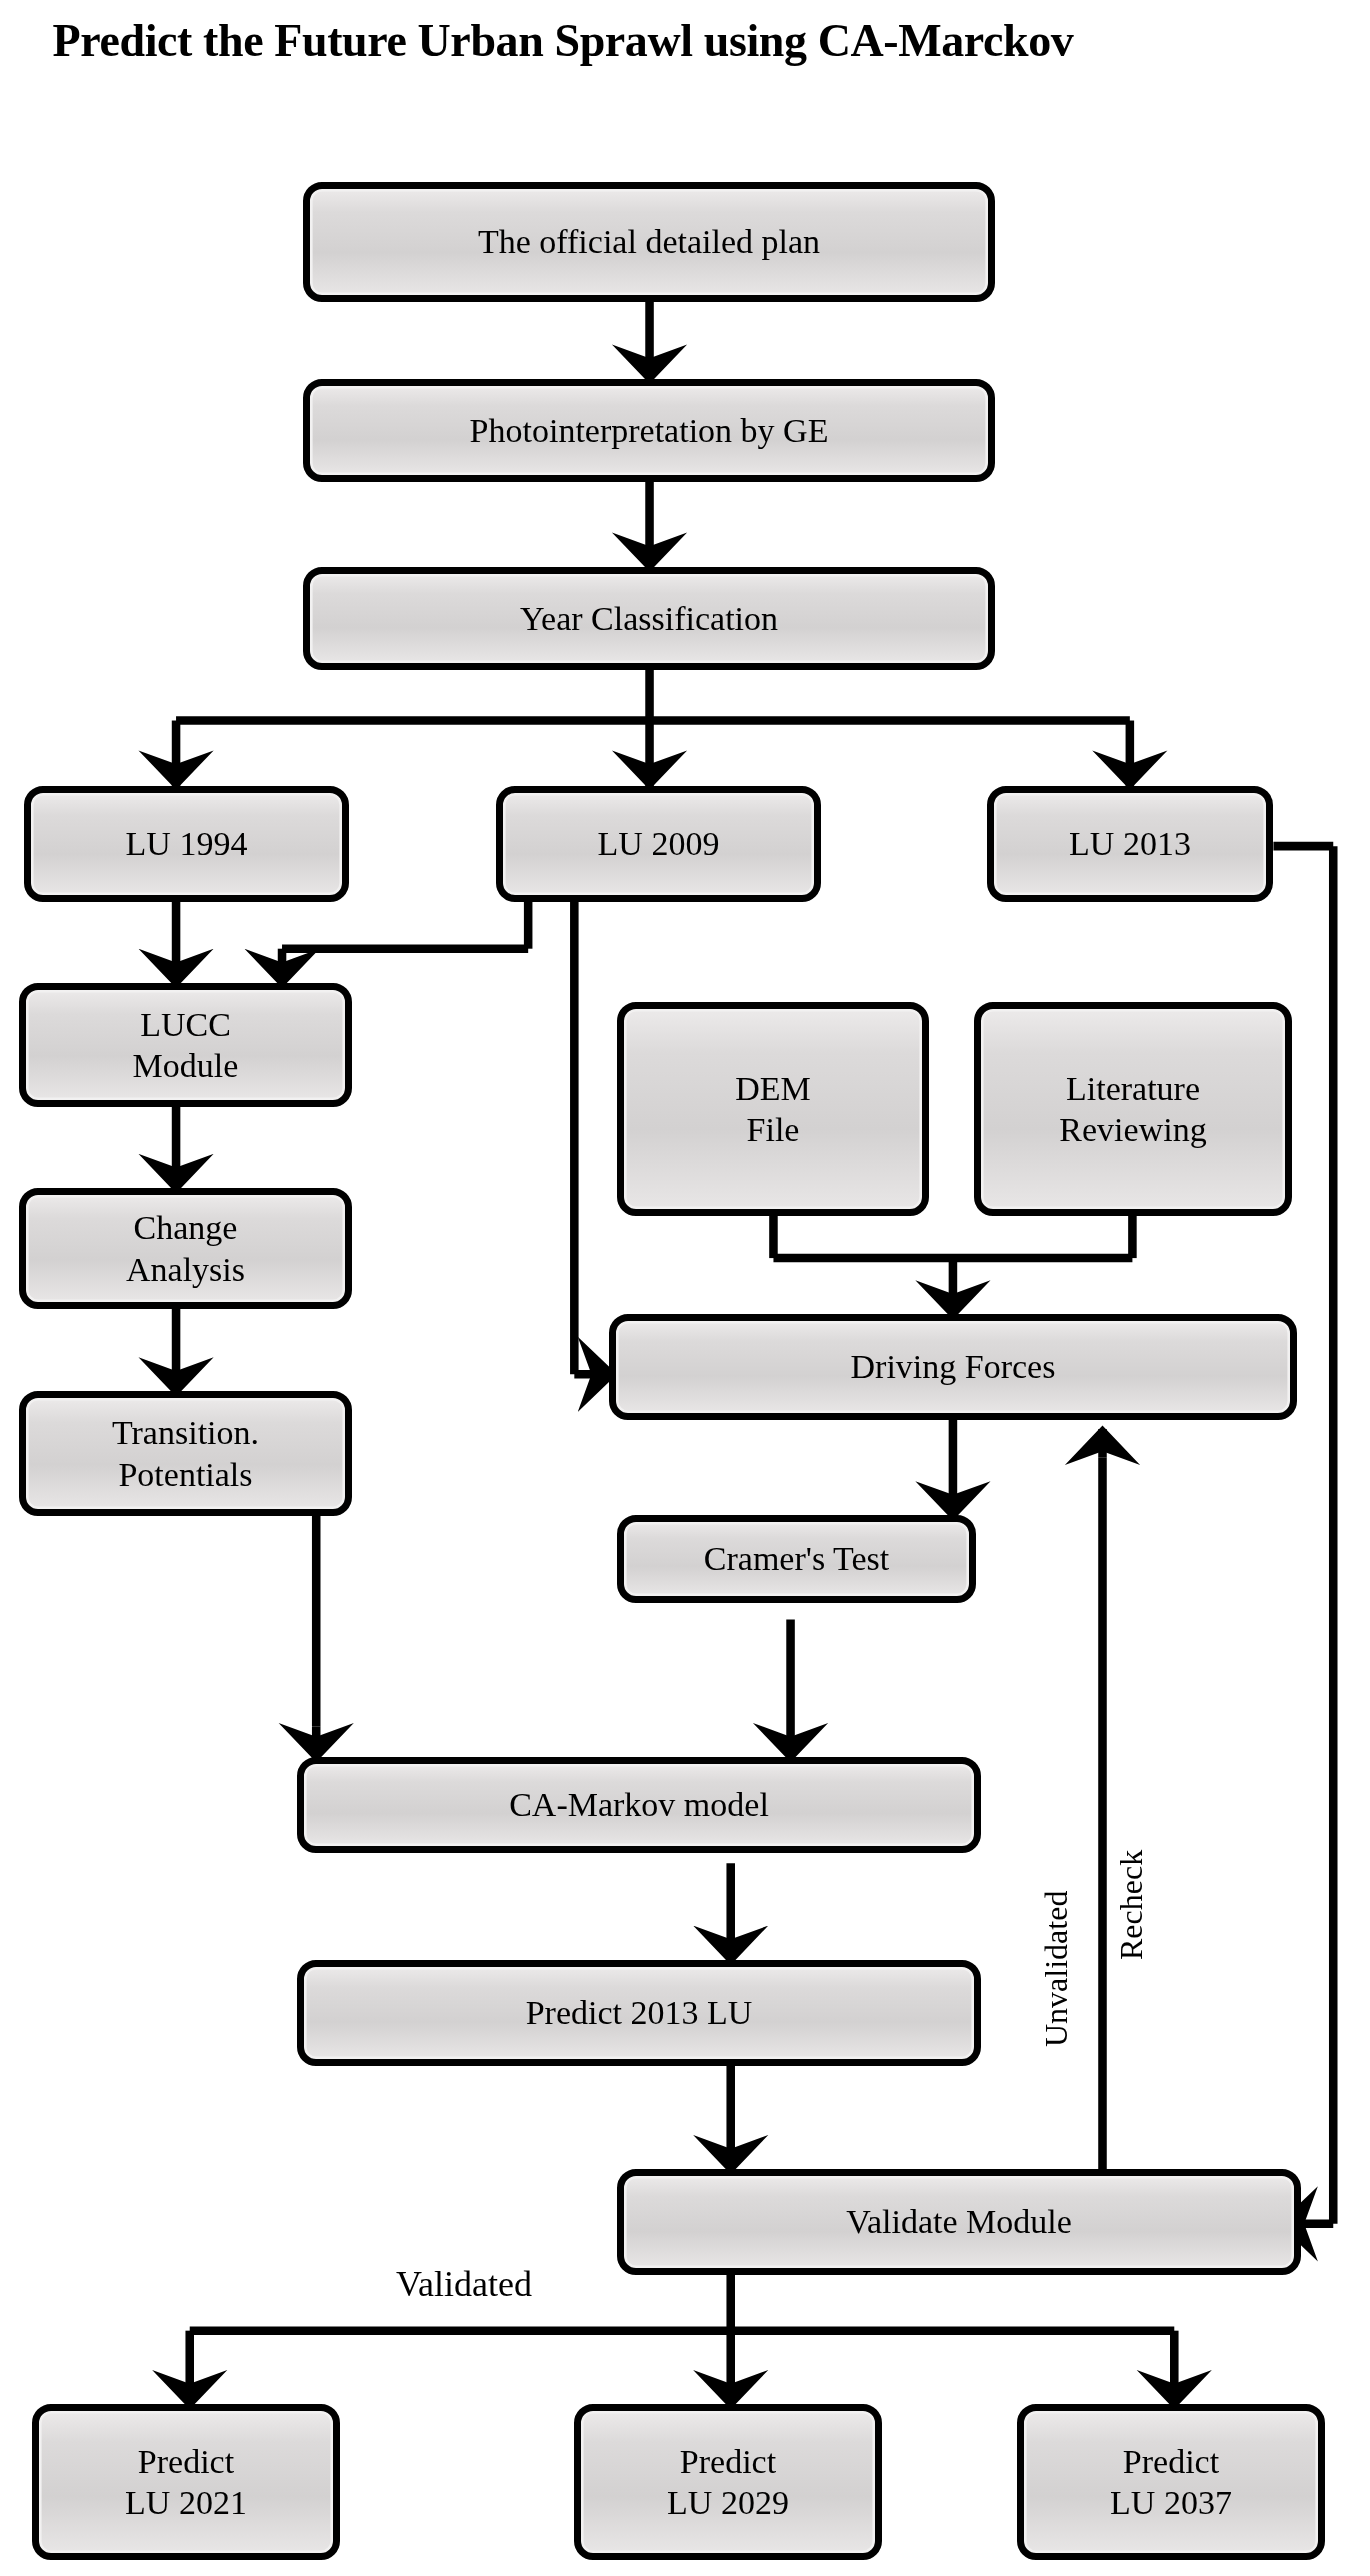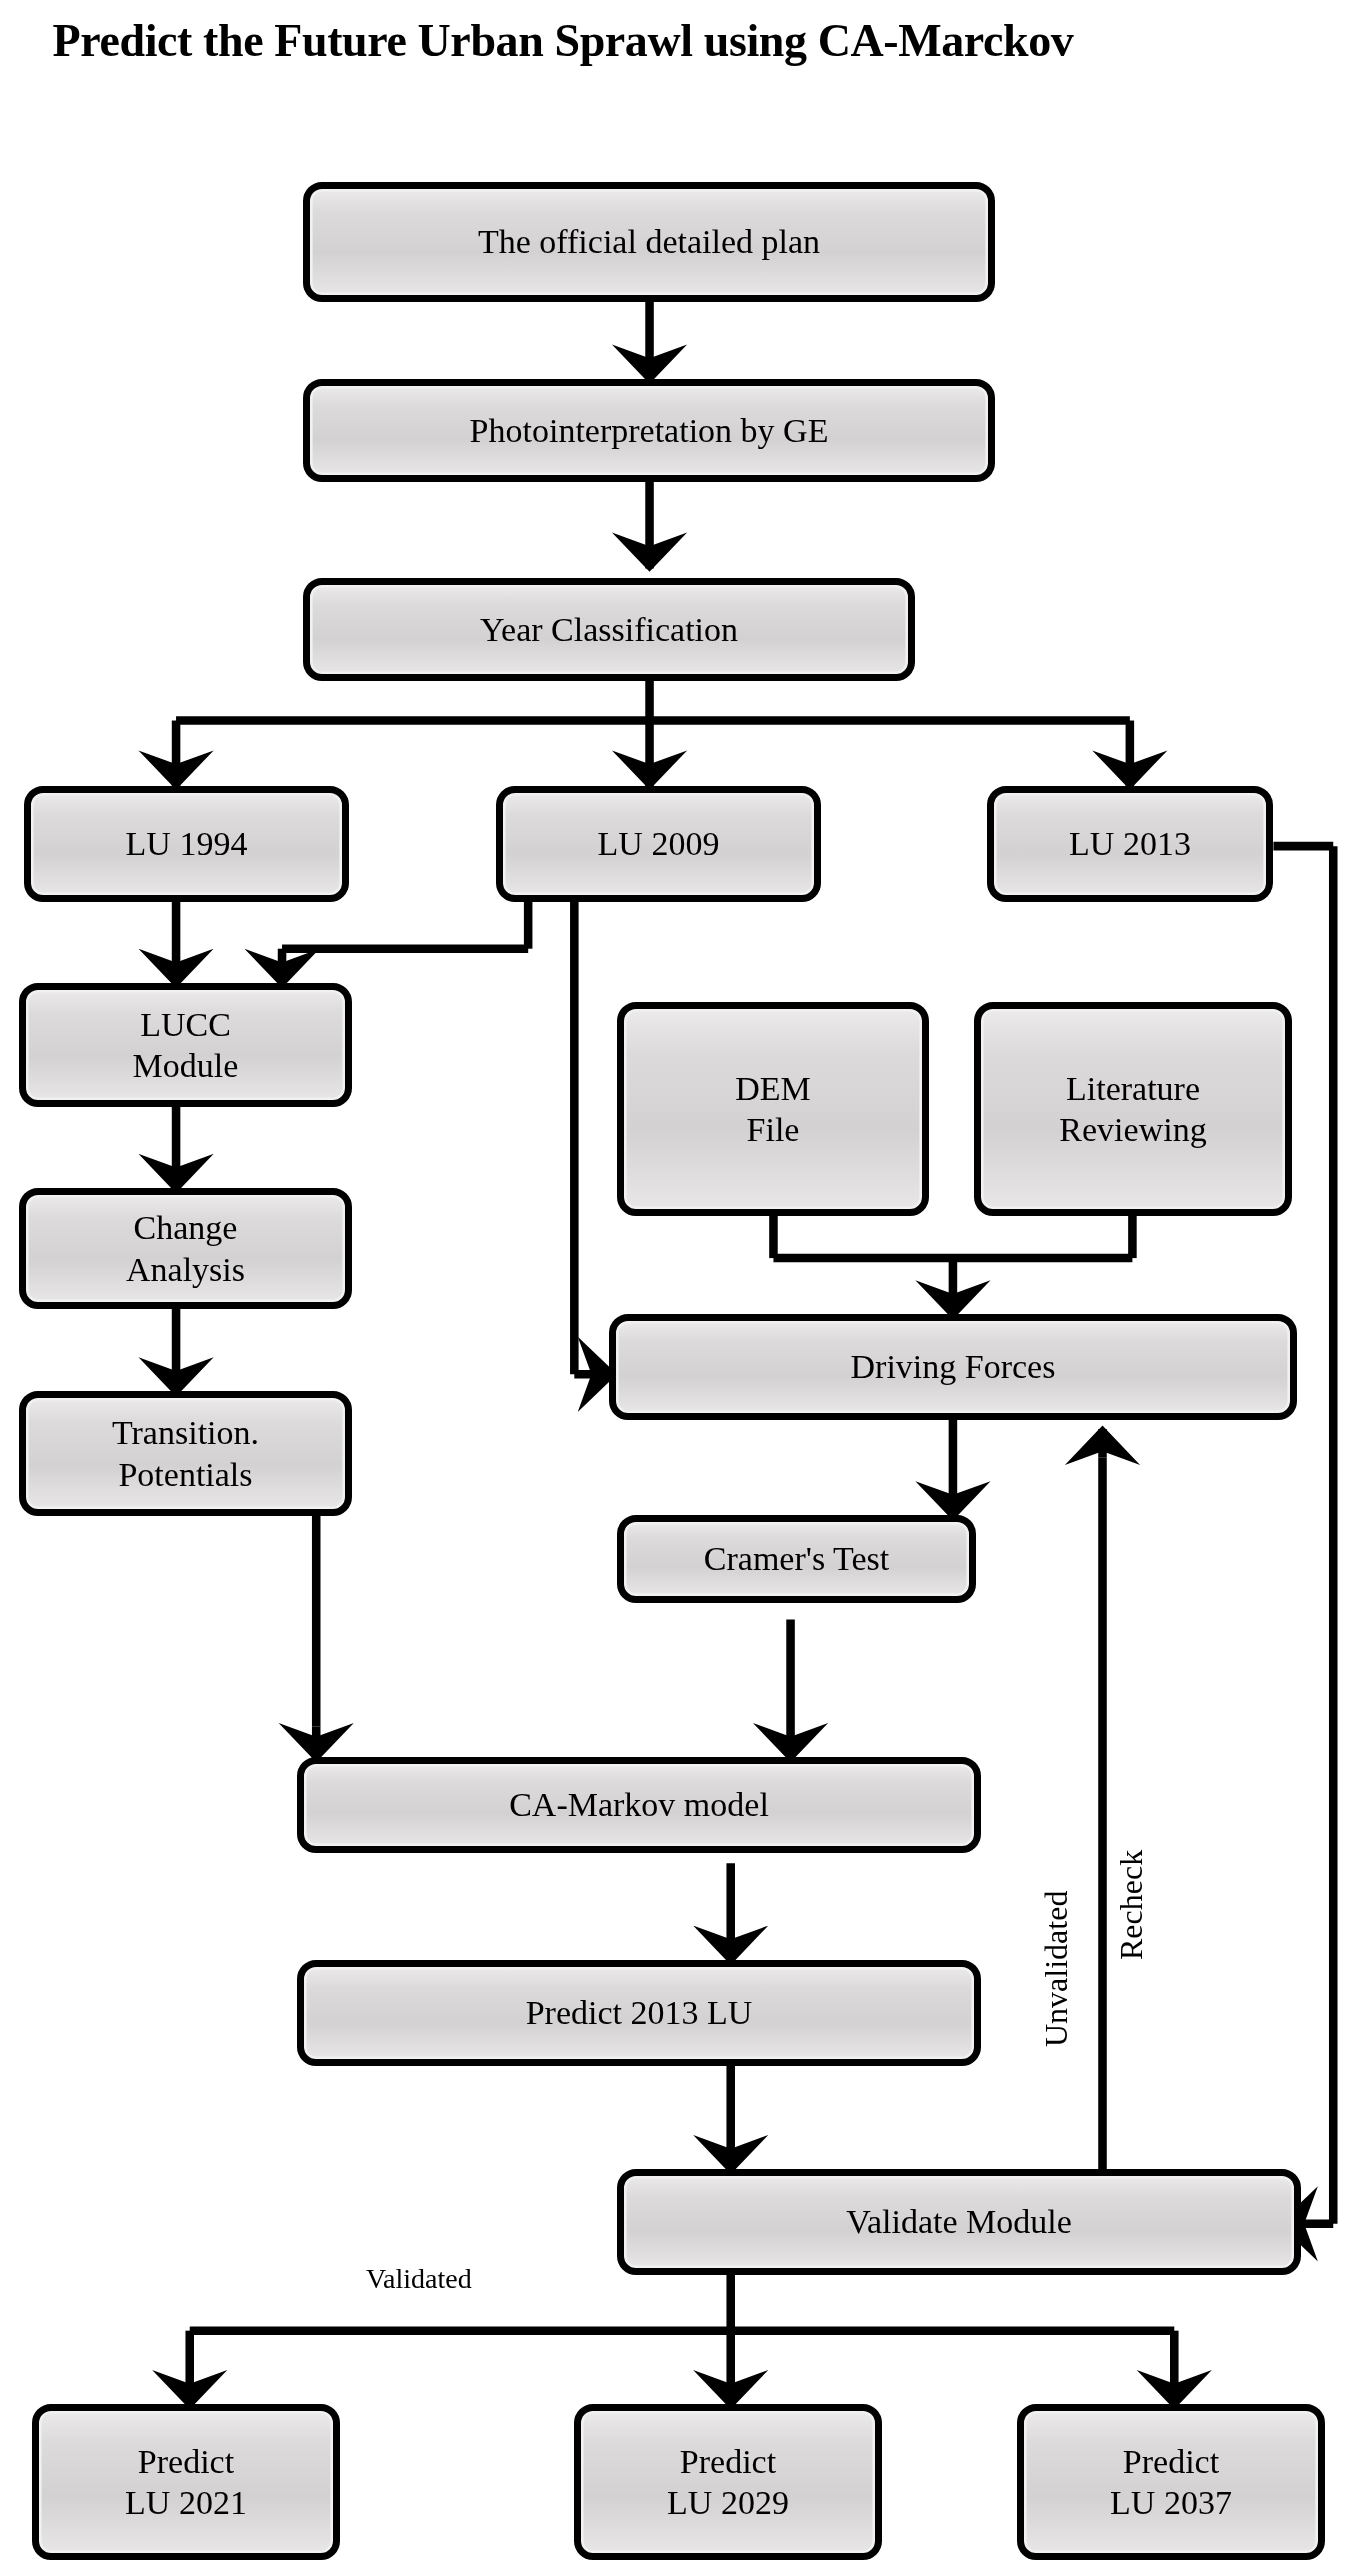--- a/index.html
+++ b/index.html
@@ -13,21 +13,21 @@
          letter-spacing:-0.4px;}
 
   .node{position:absolute;box-sizing:border-box;
         border:7.7px solid #000;border-radius:19px;
         background:linear-gradient(180deg,#eceaea 0%,#dcdada 22%,#d3d1d1 60%,#e8e6e6 100%);
         box-shadow:inset 0 0 0 2.6px #f2f1f1;
         display:flex;align-items:center;justify-content:center;
         color:#000;text-align:center;line-height:1.22;
         font-size:34px;white-space:pre-line;}
 
-  .edgelabel{position:absolute;color:#000;font-size:28px;white-space:nowrap;}
+  .edgelabel{position:absolute;color:#000;font-size:36px;white-space:nowrap;margin-left:30px;}
   .vlabel{position:absolute;color:#000;font-size:32px;white-space:nowrap;
           transform-origin:left bottom;transform:rotate(-90deg);}
 </style>
 </head>
 <body>
 
 <div id="stage">
 
   <div class="title">Predict the Future Urban Sprawl using CA-Marckov</div>
 
@@ -90,21 +90,21 @@
       <path d="M222,2727 L222,2815"></path>
       <path d="M855,2727 L855,2815"></path>
       <path d="M1374,2727 L1374,2815"></path>
     </g>
   </svg>
 
   <div class="node" style="left:303px;top:379px;width:692px;height:103px;">Photointerpretation  by GE</div>
 
   <div class="node" style="left:303px;top:182px;width:692px;height:120px;">The official detailed plan</div>
 
-  <div class="node" style="left:303px;top:567px;width:612px;height:103px;margin-top:11px;">Year Classification</div>
+  <div class="node" style="left:303px;top:567px;width:692px;height:103px;">Year Classification</div>
 
   <div class="node" style="left:24px;top:786px;width:325px;height:116px;">LU 1994</div>
 
   <div class="node" style="left:496px;top:786px;width:325px;height:116px;">LU 2009</div>
 
   <div class="node" style="left:987px;top:786px;width:286px;height:116px;">LU 2013</div>
 
   <div class="node" style="left:19px;top:983px;width:333px;height:124px;">LUCC
 Module</div>
 

